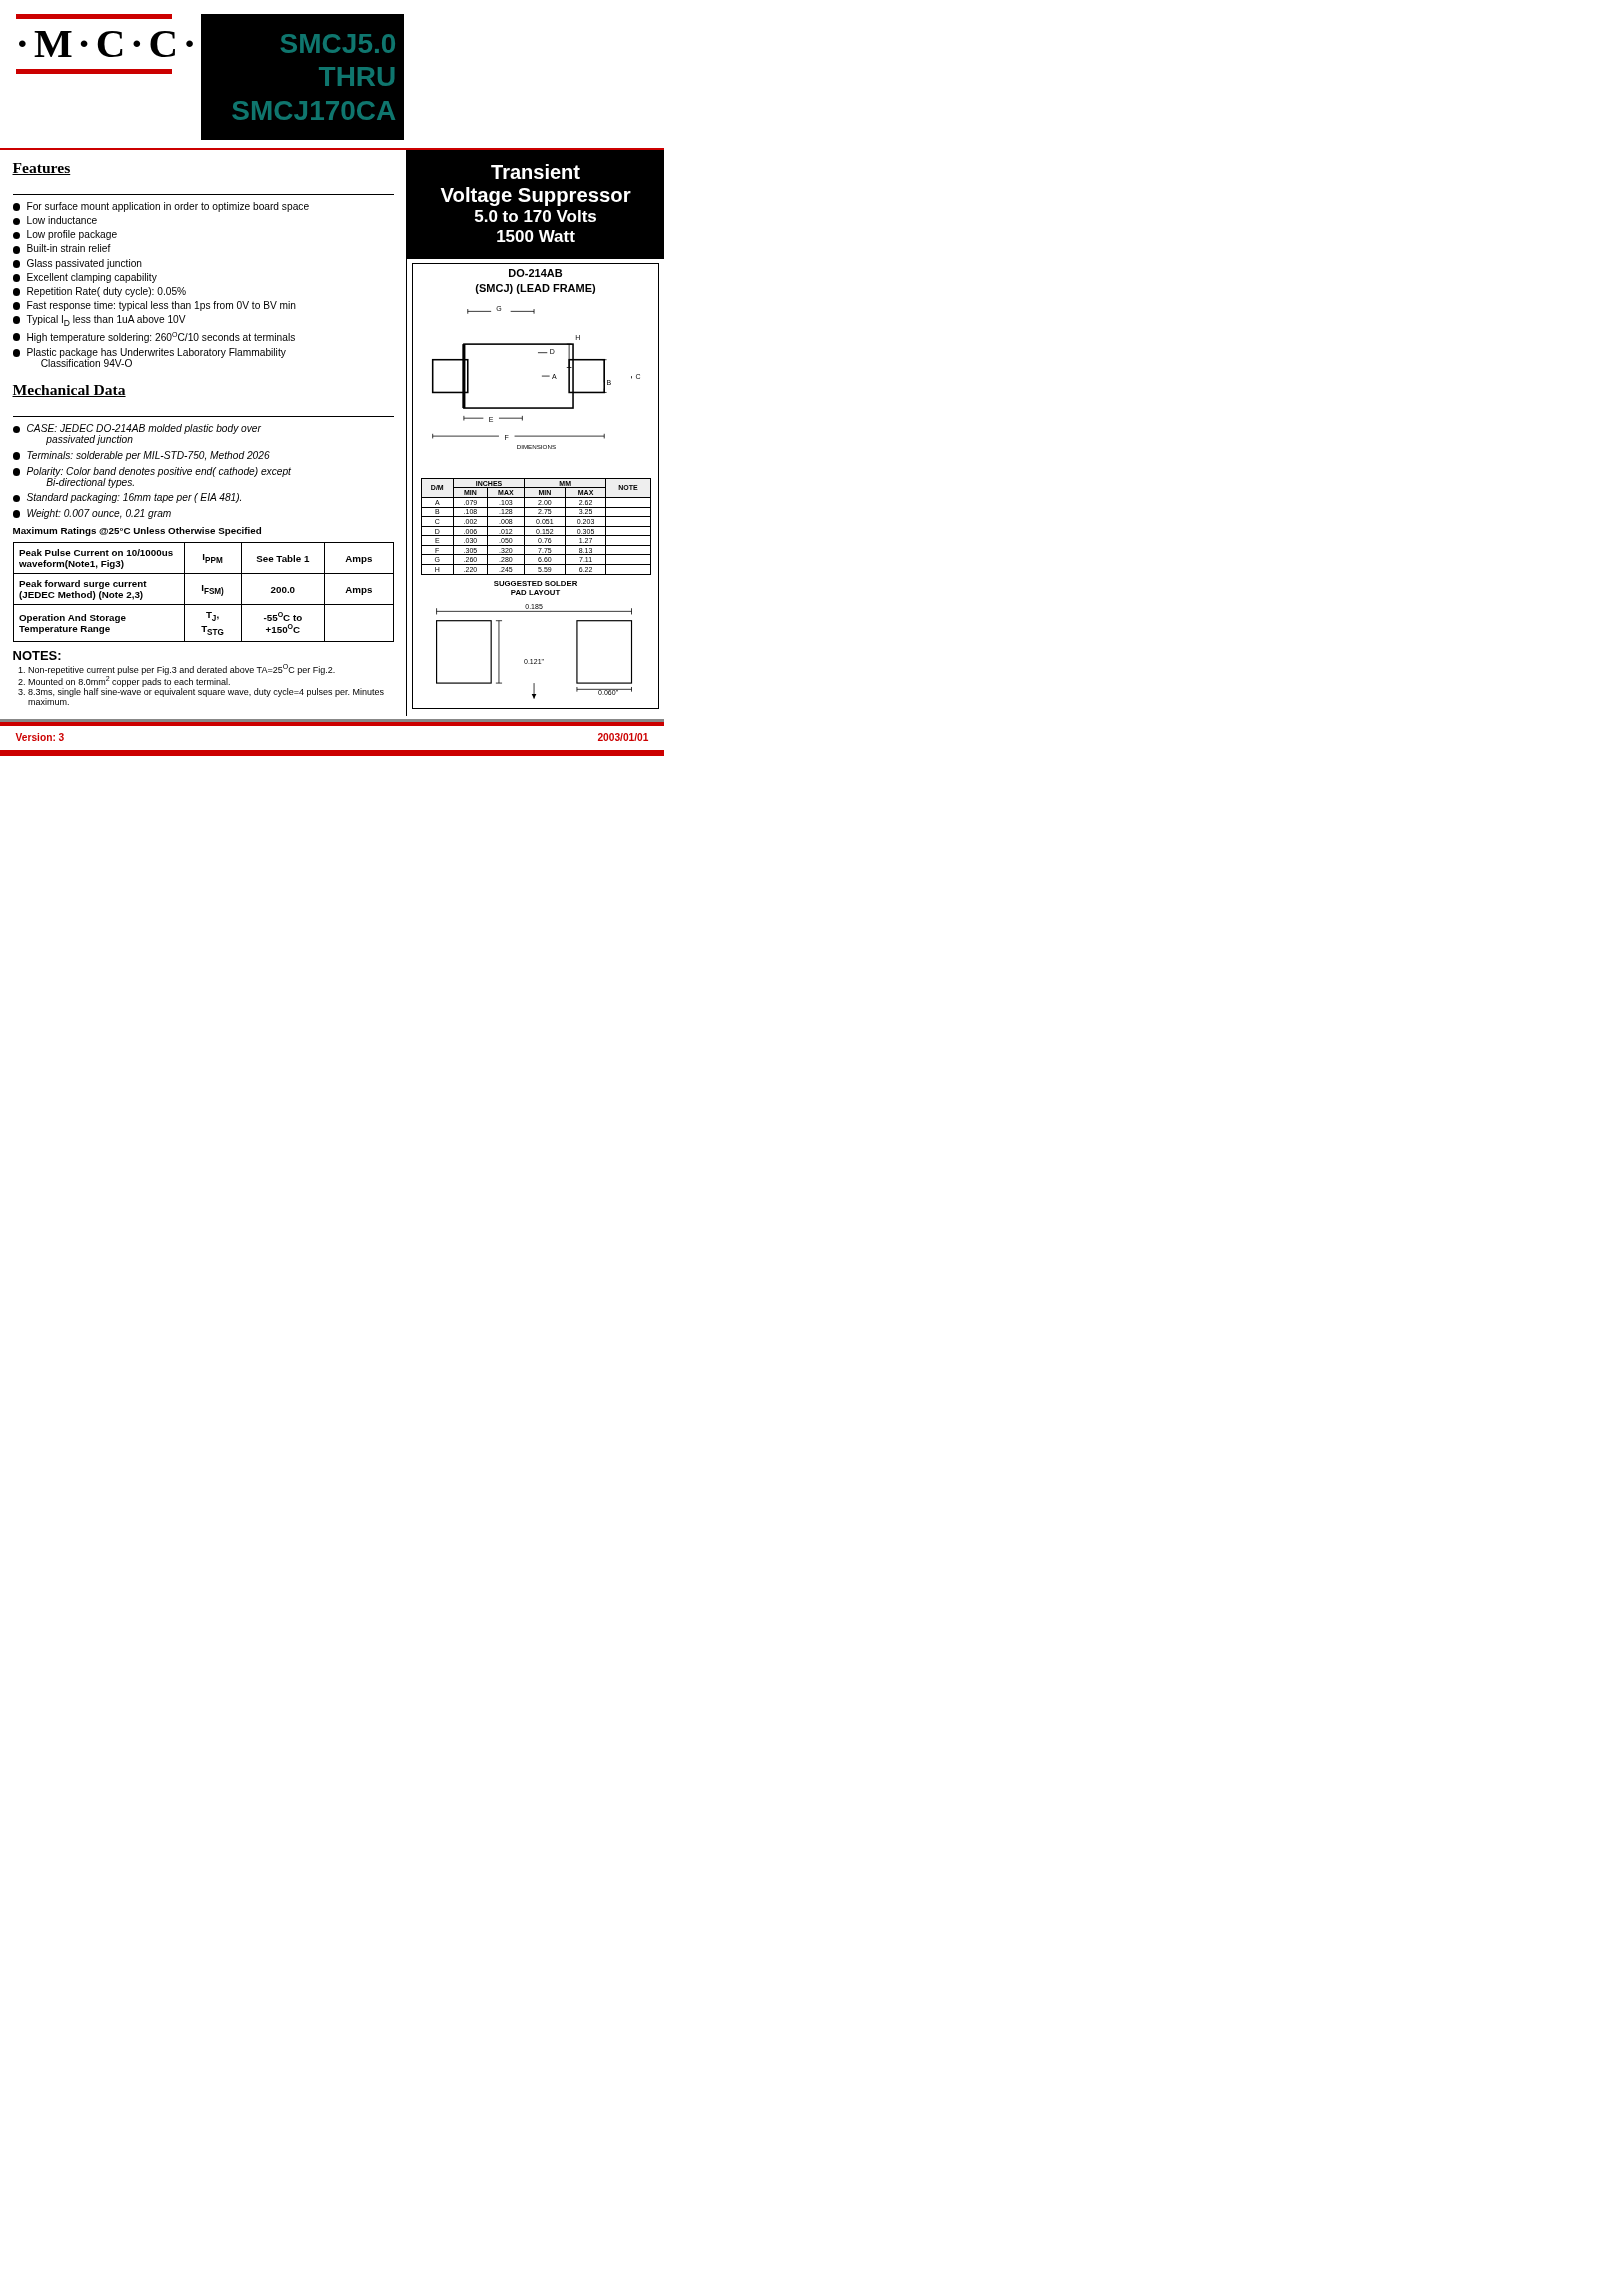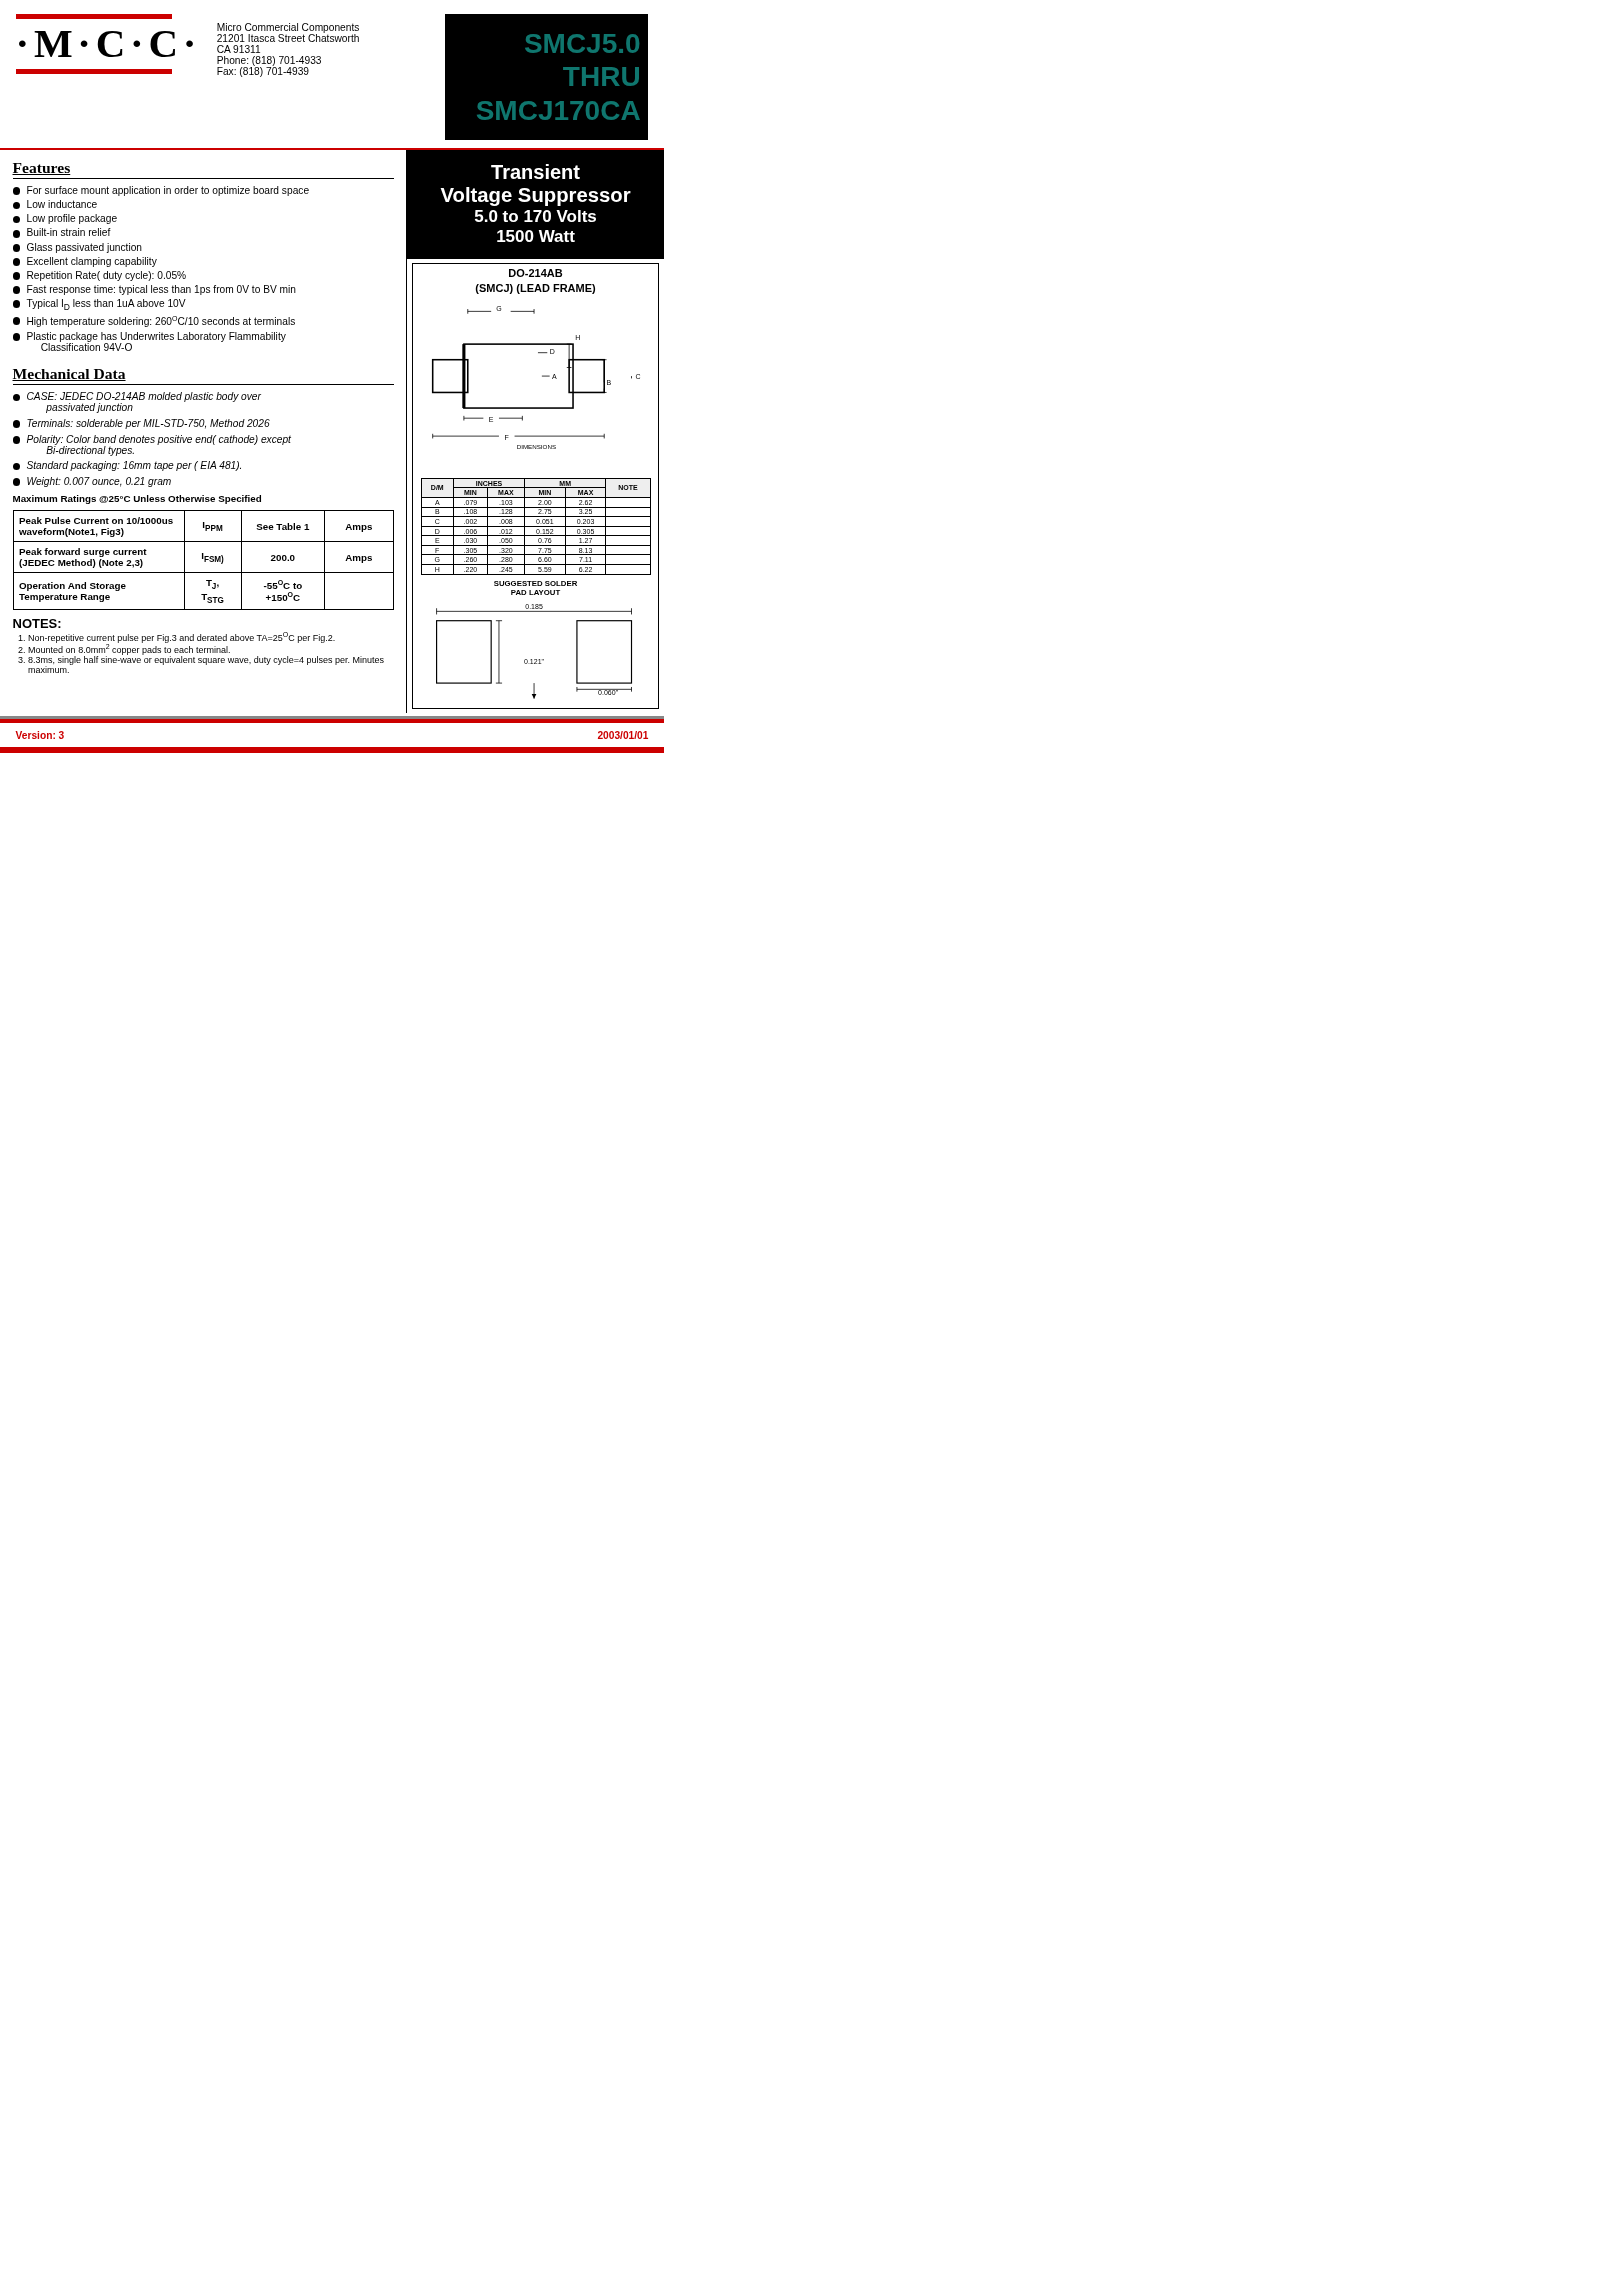--- a/index.html
+++ b/index.html
@@ -75,21 +75,21 @@
       padding: 0;
     }
 
     
     .section-title {
       font-size: 15.6px;
       font-weight: bold;
       font-family: Georgia, serif;
       border-bottom: 0.8px solid #000;
       margin-bottom: 6.2px;
-      padding-bottom: 1px;
+      padding-bottom: 17px;
       text-decoration: underline;
     }
 
     .features-list {
       list-style: none;
       margin-bottom: 12.5px;
     }
     .features-list li {
       display: flex;
       align-items: flex-start;
@@ -260,27 +260,20 @@
     sup { font-size: 7px; }
   </style>
 </head>
 <body>
 
 <div class="header">
   <div class="logo-area">
     <div class="logo-bar-top"></div>
     <div class="logo-text">·M·C·C·</div>
     <div class="logo-bar-bottom"></div>
-  </div>
-  <div class="company-info">
-    <div>Micro Commercial Components</div>
-    <div>21201 Itasca Street Chatsworth</div>
-    <div>CA 91311</div>
-    <div>Phone: (818) 701-4933</div>
-    <div>Fax:    (818) 701-4939</div>
   </div>
   <div class="part-number-box">
     SMCJ5.0<br>THRU<br>SMCJ170CA
   </div>
 </div>
 
 <div class="main-content">
 
   <div class="left-panel">
 

